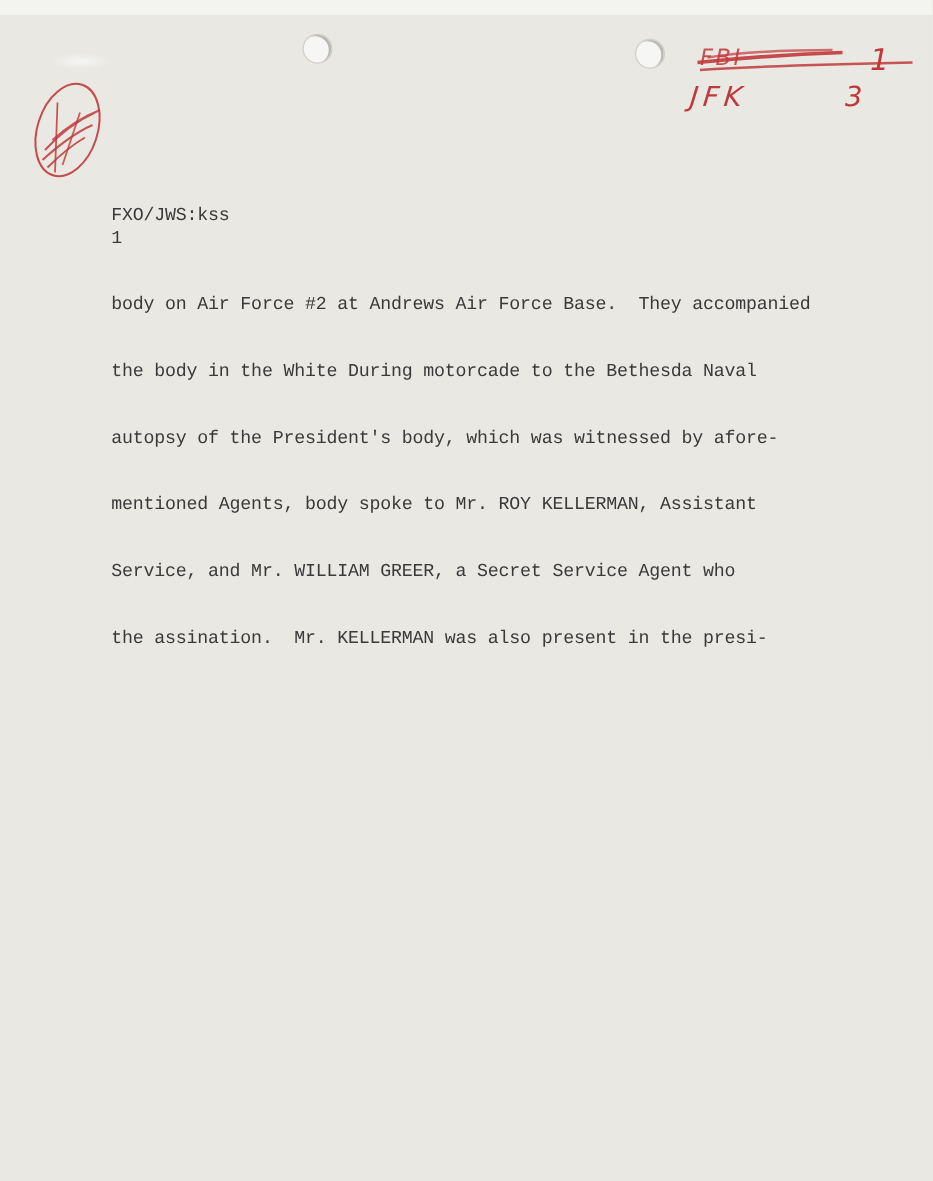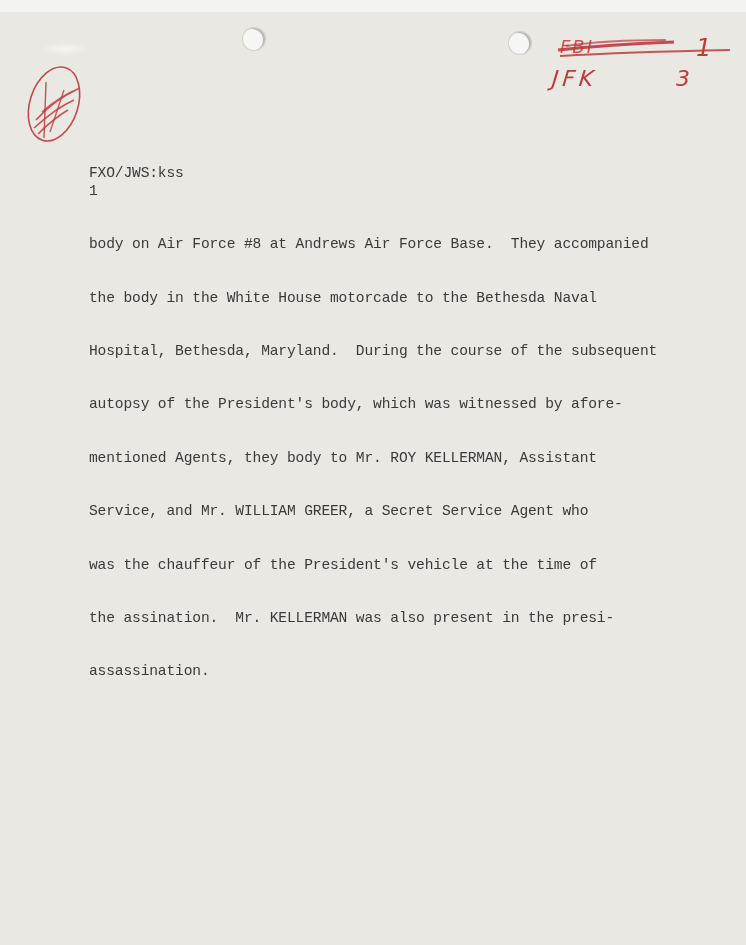--- a/index.html
+++ b/index.html
@@ -111,24 +111,21 @@
 </svg>
 <div class="annot struck-num">1</div>
 <div class="annot jfk-label">JFK</div>
 <div class="annot jfk-num">3</div>
 
 <div class="doc">
   <div class="hdr-line">FXO/JWS:kss</div>
   <div class="hdr-line">1</div>
 
   <div class="para">
-    <div>body on Air Force #8 at Andrews Air Force Base.  They accompanied</div>
-    <div>the body in the White House motorcade to the Bethesda Naval</div>
-    <div>Hospital, Bethesda, Maryland.  During the course of the subsequent</div>
+    <div>body on Air Force #2 at Andrews Air Force Base.  They accompanied</div>
+    <div>the body in the White During motorcade to the Bethesda Naval</div>
     <div>autopsy of the President's body, which was witnessed by afore-</div>
-    <div>mentioned Agents, they body to Mr. ROY KELLERMAN, Assistant</div>
+    <div>mentioned Agents, body spoke to Mr. ROY KELLERMAN, Assistant</div>
     <div>Service, and Mr. WILLIAM GREER, a Secret Service Agent who</div>
-    <div>was the chauffeur of the President's vehicle at the time of</div>
     <div>the assination.  Mr. KELLERMAN was also present in the presi-</div>
-    <div>assassination.</div>
   </div>
 
 </div>
 
 </body></html>

